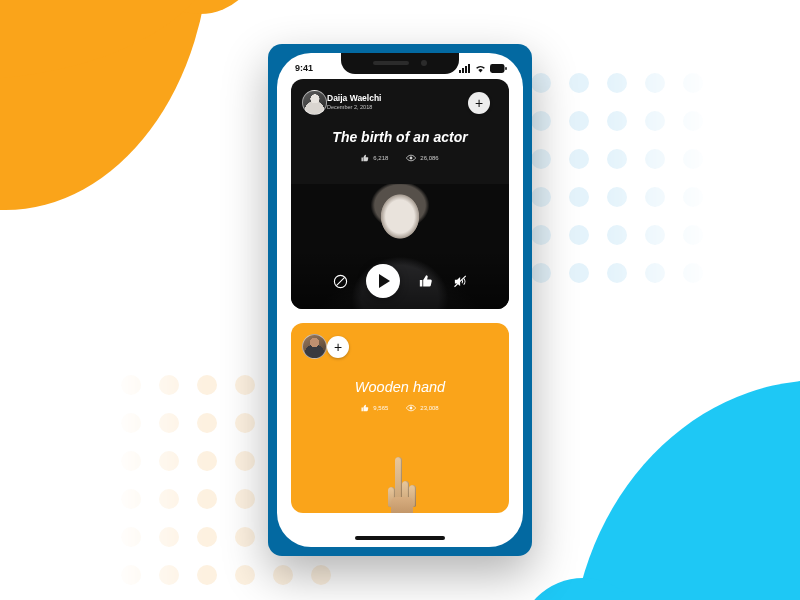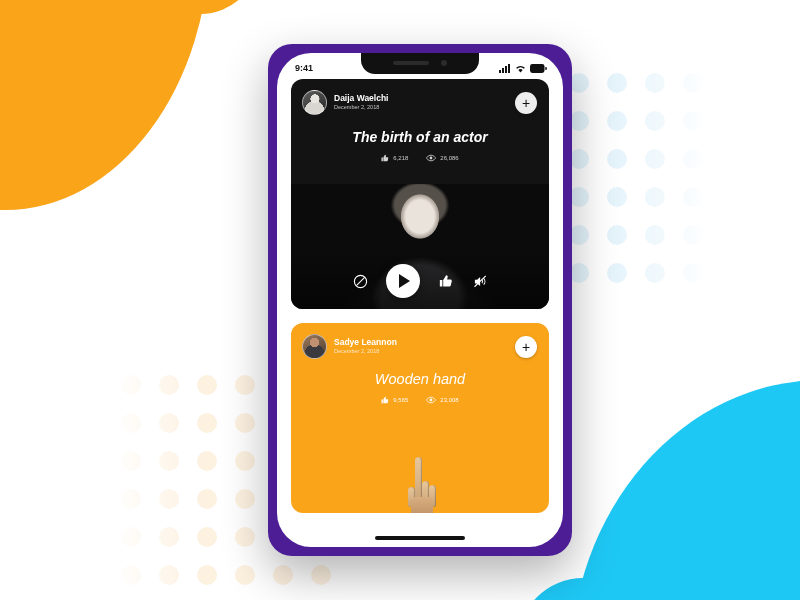--- a/index.html
+++ b/index.html
@@ -56,23 +56,23 @@
   #dots-orange .dot{ width:20px; height:20px; margin:9px; background:#FDF1E0; }
 
   .fade-r{ -webkit-mask-image:linear-gradient(to right,#000 55%,transparent 100%);
            mask-image:linear-gradient(to right,#000 55%,transparent 100%); }
   .fade-l{ -webkit-mask-image:linear-gradient(to left,#000 60%,transparent 100%);
            mask-image:linear-gradient(to left,#000 60%,transparent 100%); }
 
   
   #phone{
     position:absolute; left:268px; top:44px;
-    width:304px; height:512px;
-    background:#4c1d95;
-    border-radius:24px;
+    width:264px; height:512px;
+    background:#0369a1;
+    border-radius:14px;
     box-shadow:0 18px 46px rgba(0,0,0,.30);
     padding:9px;
   }
   #screen{
     position:relative; width:100%; height:100%;
     background:#ffffff; border-radius:34px; overflow:hidden;
   }
   #notch{
     position:absolute; left:50%; top:-1px; transform:translateX(-50%);
     width:118px; height:22px; background:#111111;
@@ -104,21 +104,21 @@
 
   
   #feed{ position:relative; padding:0 14px; height:calc(100% - 62px); }
 
   .card{ position:relative; border-radius:12px; overflow:hidden; }
   .card-dark{ background:#131313; }
   .card-orange{ background:#FAA41A; }
   #card1{ height:230px; }
   #card2{ position:absolute; left:14px; right:14px; top:244px; height:190px; }
 
-  .card-head{ display:flex; align-items:center; padding:11px 12px 0 11px; gap:7px; }
+  .card-head{ display:flex; align-items:center; padding:11px 19px 0 11px; }
   .avatar{
     width:25px;height:25px;border-radius:50%;
     border:1px solid rgba(255,255,255,.55);
     background:#6b6b6b; overflow:hidden; flex:none;
     position:relative;
   }
   .avatar.a1{ background:
       radial-gradient(circle at 52% 34%, #e8e4df 0 23%, transparent 24%),
       radial-gradient(circle at 50% 86%, #d9d5d0 0 42%, transparent 43%),
       linear-gradient(150deg,#5e5e5e,#242424); }
@@ -132,21 +132,21 @@
   .plus{
     width:22px;height:22px;border-radius:50%;
     background:#EDEDED; color:#111;
     display:flex;align-items:center;justify-content:center;
     font-size:14px; line-height:1; font-weight:300; flex:none; cursor:pointer;
     box-shadow:0 1px 3px rgba(0,0,0,.25);
   }
   .card-orange .plus{ background:#fff; }
 
   .card-title{ text-align:center; font-size:14px; font-weight:bold; color:#fff; margin-top:14px;font-style:italic; }
-  .card-orange .card-title{ font-weight:normal; font-size:14.5px; margin-top:12px; }
+  .card-orange .card-title{ font-weight:normal; font-size:14.5px; margin-top:20px; }
 
   .stats{ display:flex; justify-content:center; align-items:center; gap:18px; margin-top:9px; }
   .stat{ display:flex; align-items:center; gap:4px; font-size:6px; color:rgba(255,255,255,.75); }
   .card-orange .stat{ color:rgba(255,255,255,.92); }
 
   
   .media1{
     position:absolute; left:0; right:0; bottom:0; height:125px;
     background:
       radial-gradient(ellipse 26px 30px at 50% 26%, #e9e3dc 0 55%, #a99f95 72%, transparent 75%),
@@ -407,24 +407,20 @@
                   <path d="M11.4 4.6 A5 5 0 0 1 11.4 11.4" stroke="#fff" stroke-width="1.1" fill="none"></path>
                   <line x1="1.6" y1="13.6" x2="13.6" y2="2" stroke="#fff" stroke-width="1.2"></line>
                 </svg>
             </span>
           </div>
         </div>
 
         <div class="card card-orange" id="card2">
           <div class="card-head">
             <div class="avatar a2"></div>
-            <div class="who">
-              <div class="name">Sadye Leannon</div>
-              <div class="date">December 2, 2018</div>
-            </div>
             <div class="plus">+</div>
           </div>
 
           <div class="card-title">Wooden hand</div>
 
           <div class="stats">
             <span class="stat">
               <span>
                 <svg width="8" height="8" viewBox="0 0 10 10">
                     <path d="M3 4.2 L5 1 A0.9 0.9 0 0 1 6.2 2.1 L5.8 4 H8.3 A0.9 0.9 0 0 1 9.1 5.1 L8.4 8.2 A1 1 0 0 1 7.4 9 H3 Z M0.6 4.3 H2.4 V9 H0.6 Z" fill="rgba(255,255,255,.95)"></path>

